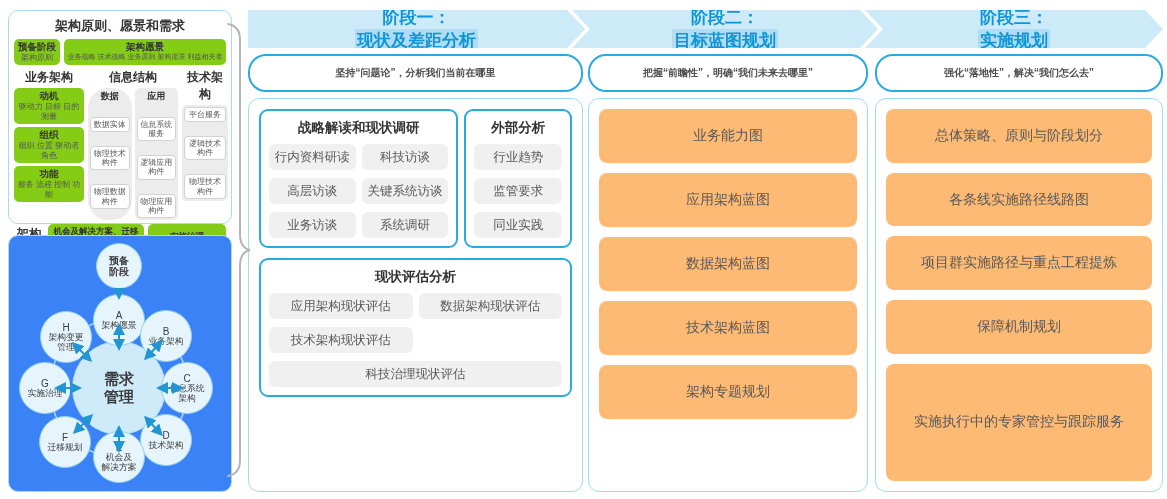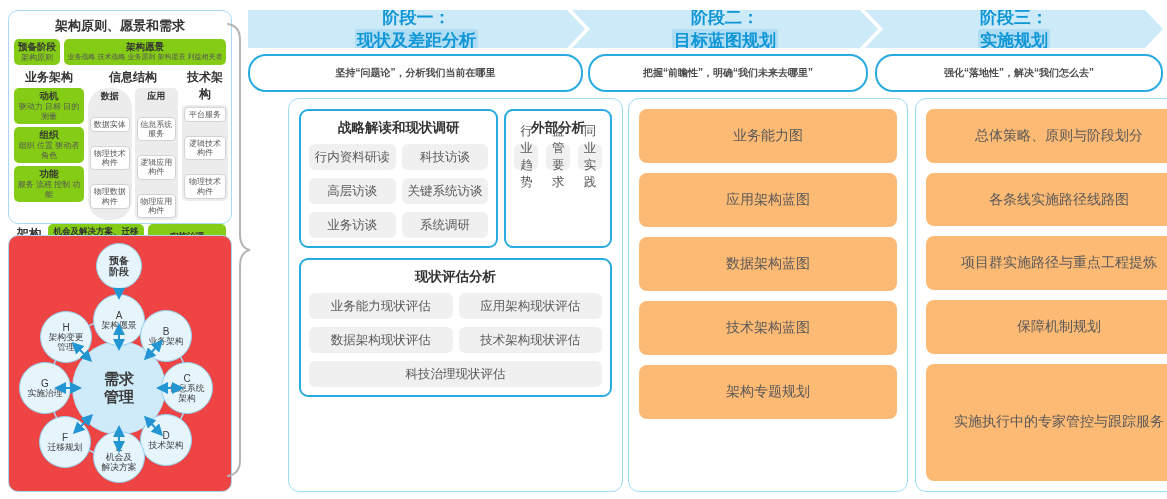--- a/index.html
+++ b/index.html
@@ -15,21 +15,21 @@
   .gbox .s{font-size:8px;color:#555;line-height:1.25;}
   .nowrap{white-space:nowrap;overflow:hidden;}
   .lt-col-h{font-size:12px;font-weight:bold;color:#333;text-align:center;margin-bottom:2px;}
   .panel{background:#ececec;border-radius:5px;padding:2px;box-sizing:border-box;}
   .panel .ph{font-size:9px;font-weight:bold;color:#333;text-align:center;}
   .chipw{background:#fff;border:1px solid #d2d2d2;border-radius:4px;font-size:8px;color:#555;
          text-align:center;padding:2px 1px;margin-top:14px;line-height:1.15;}
   .impl-label{font-size:12.5px;font-weight:bold;color:#333;width:30px;display:flex;align-items:center;
               text-align:center;line-height:1.2;}
   
-  #left-bottom{position:absolute;left:8px;top:235px;width:224px;height:257px;background:#ef4444;
+  #left-bottom{position:absolute;left:8px;top:235px;width:224px;height:257px;background:#3b82f6;
                border:1.5px solid #a9daf3;border-radius:10px;box-sizing:border-box;text-decoration:underline;}
   .adm-svg{position:absolute;left:0;top:0;}
   .adm-top{z-index:3;pointer-events:none;}
   .node{position:absolute;border-radius:50%;background:#e6f4fc;border:1.5px solid #90d2f0;
         display:flex;flex-direction:column;align-items:center;justify-content:center;
         box-sizing:border-box;z-index:2;text-align:center;}
   .node .ltr{font-size:10px;color:#3d3d3d;line-height:1.1;}
   .node .lbl{font-size:8.8px;color:#3d3d3d;line-height:1.1;white-space:pre-line;}
   .node-center{background:#cfeaf8;border:1.5px solid #b5ddf2;}
   .node-center .lbl{font-size:15px;font-weight:bold;color:#3a3a3a;line-height:1.2;}
@@ -41,26 +41,26 @@
         justify-content:center;font-size:17px;font-weight:bold;color:#0e96d6;flex-direction:column;}
   .chev .hl{background:#b0ddf3;padding:0 2px;border-radius:2px;}
   #chev1{left:0;width:337px;clip-path:polygon(0 0,calc(100% - 18px) 0,100% 50%,calc(100% - 18px) 100%,0 100%);}
   #chev2{left:324px;width:306px;clip-path:polygon(0 0,calc(100% - 18px) 0,100% 50%,calc(100% - 18px) 100%,0 100%,18px 50%);}
   #chev3{left:617px;width:298px;clip-path:polygon(0 0,calc(100% - 18px) 0,100% 50%,calc(100% - 18px) 100%,0 100%,18px 50%);}
   .slogan{position:absolute;top:44px;height:38px;background:#fff;border:2px solid #29abe2;border-radius:18px;
           box-sizing:border-box;display:flex;align-items:center;justify-content:center;
           font-size:10px;font-weight:bold;color:#4d4d4d;}
   #slog1{left:0;width:335px;}  #slog2{left:340px;width:280px;}  #slog3{left:627px;width:288px;}
   .col{position:absolute;top:88px;height:394px;background:#fff;border:1.5px solid #9edcf5;border-radius:11px;
-       box-sizing:border-box;padding:10px;display:flex;flex-direction:column;gap:10px;margin-left:40px;}
+       box-sizing:border-box;padding:10px;display:flex;flex-direction:column;gap:10px;}
   #col1{left:0;width:335px;}  #col2{left:340px;width:280px;}  #col3{left:627px;width:288px;}
   .grp{border:2px solid #29abe2;border-radius:9px;padding:8px;box-sizing:border-box;background:#fff;}
   .grp-t{font-size:13.5px;font-weight:bold;color:#333;text-align:center;margin-bottom:7px;}
   .grid2{display:grid;grid-template-columns:1fr 1fr;gap:8px 6px;}
-  .stack{display:flex;flex-direction:row;gap:8px;}
+  .stack{display:flex;flex-direction:column;gap:8px;}
   .chip{background:#f0f0f0;border-radius:6px;color:#595959;font-size:12.5px;height:26px;
         display:flex;align-items:center;justify-content:center;text-align:center;}
   .span2{grid-column:1 / -1;}
   .row1{display:flex;gap:6px;}
   .report{flex:1;background:#f0f0f0;border-radius:8px;display:flex;align-items:center;justify-content:center;
           font-size:13.5px;color:#595959;}
   .item{background:#fdba74;border-radius:8px;height:54px;display:flex;align-items:center;justify-content:center;
         font-size:14px;color:#595959;text-align:center;padding:0 6px;box-sizing:border-box;}
   .item-tall{height:118px;}
 </style>
@@ -256,21 +256,20 @@
             <div class="chip">行业趋势</div>
             <div class="chip">监管要求</div>
             <div class="chip">同业实践</div>
           </div>
         </div>
       </div>
 
       <div class="grp">
         <div class="grp-t">现状评估分析</div>
         <div class="grid2">
-          <div class="chip">业务能力现状评估</div>
           <div class="chip">应用架构现状评估</div>
           <div class="chip">数据架构现状评估</div>
           <div class="chip">技术架构现状评估</div>
           <div class="chip span2">科技治理现状评估</div>
         </div>
       </div>
 
     </div>
 
     <div id="col2" class="col">

